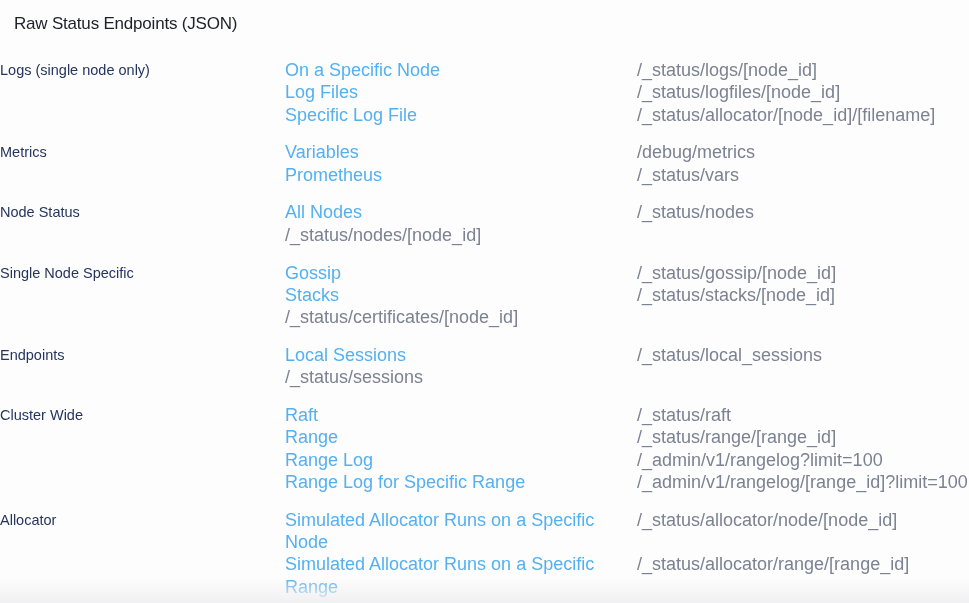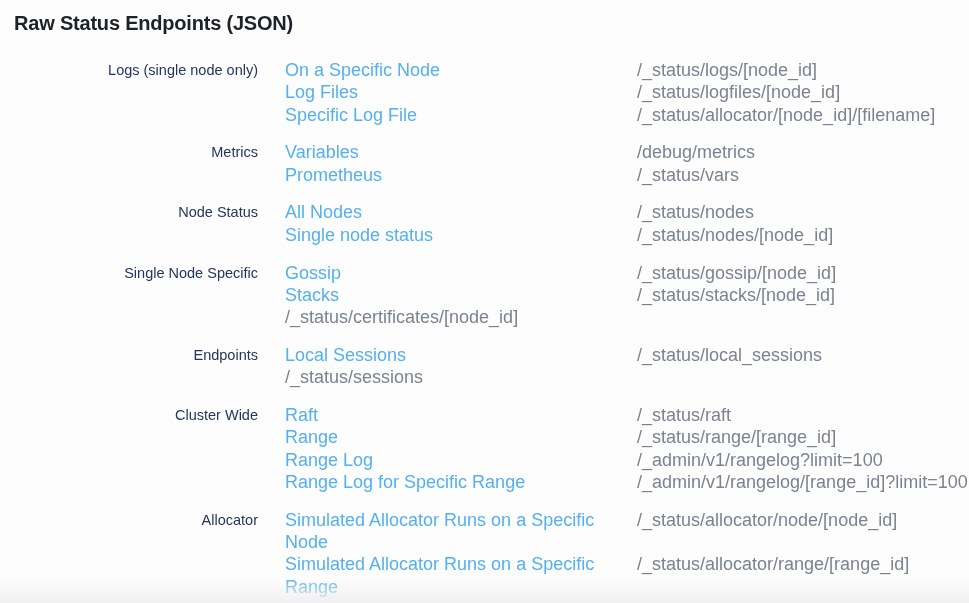--- a/index.html
+++ b/index.html
@@ -6,38 +6,37 @@
   html, body {
     width: 969px;
     height: 603px;
     overflow: hidden;
     background: var(--background, #fdfdfd);
     font-family: "Liberation Sans", sans-serif;
     position: relative;
   }
   .page-title {
     margin: 12px 0 0 14px;
-    font-size: 20px;
+    font-size: 17px;
     line-height: 23px;
-    font-weight: 700;
+    font-weight: 400;
     letter-spacing: -0.2px;
     color: var(--title, #1d2128);
   }
   .endpoints-table {
     margin-top: 24px;
   }
   .section {
     display: flex;
     align-items: flex-start;
     margin-bottom: 15.5px;
   }
   .section-label {
     width: 258px;
     flex: 0 0 258px;
-    text-align: right;
     font-size: 14.5px;
     line-height: 22.3px;
     font-weight: 400;
     color: var(--category, #25355e);
   }
   .section-rows {
     margin-left: 27px;
     flex: 1 1 auto;
   }
   .row {
@@ -111,21 +110,20 @@
 
   <section class="section">
     <div class="section-label">Node Status</div>
     <div class="section-rows">
   <div class="row">
     <a href="#">All Nodes</a>
     <span class="endpoint">/_status/nodes</span>
   </div>
 
   <div class="row">
-    <a href="#">Single node status</a>
     <span class="endpoint">/_status/nodes/[node_id]</span>
   </div>
 </div>
   </section>
 
   <section class="section">
     <div class="section-label">Single Node Specific</div>
     <div class="section-rows">
   <div class="row">
     <a href="#">Gossip</a>

